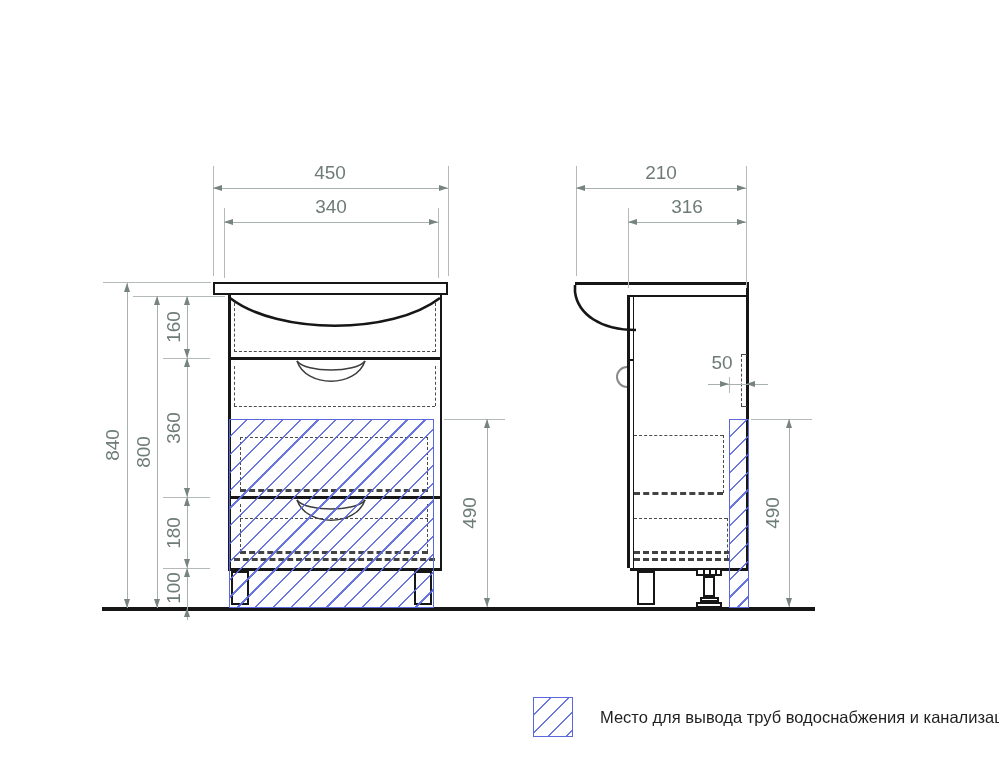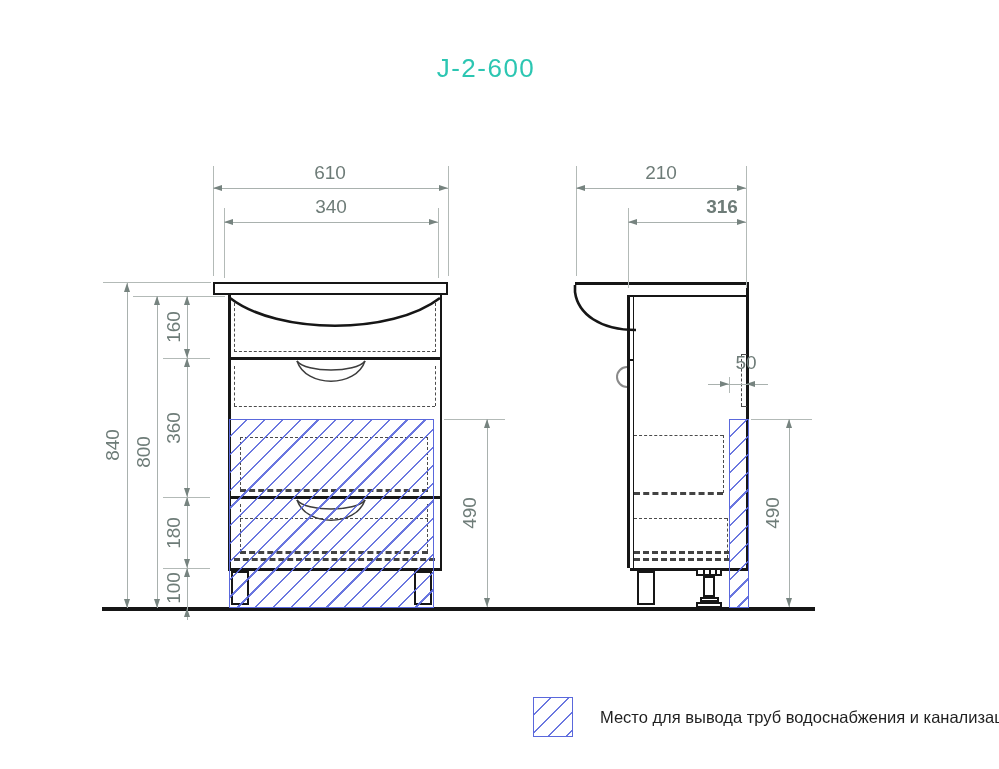--- a/index.html
+++ b/index.html
@@ -33,21 +33,20 @@
   #title{position:absolute;left:386px;top:53px;width:200px;text-align:center;
          font-size:26px;letter-spacing:1.5px;color:#2cc6b2;}
   #legend-label{position:absolute;left:600px;top:708px;font-size:16.5px;color:#1f1f1f;white-space:nowrap;}
   svg{position:absolute;left:0;top:0;}
 </style>
 </head>
 <body>
 
 <div id="canvas">
 
-  <div id="title">J-2-600</div>
 
   <div>
     <div class="box" style="left:213px;top:282px;width:235px;height:13px;"></div>
     <div class="ln" style="left:228px;top:295px;width:2.5px;height:276px;"></div>
     <div class="ln" style="left:439.5px;top:295px;width:2.5px;height:276px;"></div>
     <div class="ln" style="left:228px;top:568px;width:214px;height:3px;"></div>
     <div class="ln" style="left:228px;top:357px;width:214px;height:3px;"></div>
     <div class="ln" style="left:228px;top:496px;width:214px;height:3px;"></div>
 
     <div class="dv" style="left:233.5px;top:303px;height:49px;"></div>
@@ -118,41 +117,41 @@
   <div class="hatch" style="left:229px;top:419px;width:205px;height:189px;"></div>
   <div class="hatch" style="left:729px;top:419px;width:20px;height:189px;"></div>
 
   <div>
 
     <div class="ext" style="left:212.5px;top:166px;width:1px;height:110px;"></div>
     <div class="ext" style="left:447.5px;top:166px;width:1px;height:110px;"></div>
     <div class="dimln" style="left:213px;top:188px;width:235px;height:1px;"></div>
     <div class="arr left" style="left:213px;top:185px;"></div>
     <div class="arr right" style="left:439px;top:185px;"></div>
-    <div class="htext" style="left:290px;top:162px;">610</div>
+    <div class="htext" style="left:290px;top:162px;">450</div>
 
     <div class="ext" style="left:223.5px;top:208px;width:1px;height:70px;"></div>
     <div class="ext" style="left:437.5px;top:208px;width:1px;height:70px;"></div>
     <div class="dimln" style="left:224px;top:222px;width:214px;height:1px;"></div>
     <div class="arr left" style="left:224px;top:219px;"></div>
     <div class="arr right" style="left:429px;top:219px;"></div>
     <div class="htext" style="left:291px;top:196px;">340</div>
 
     <div class="ext" style="left:575.5px;top:166px;width:1px;height:110px;"></div>
     <div class="ext" style="left:745.5px;top:166px;width:1px;height:122px;"></div>
     <div class="dimln" style="left:576px;top:188px;width:170px;height:1px;"></div>
     <div class="arr left" style="left:576px;top:185px;"></div>
     <div class="arr right" style="left:737px;top:185px;"></div>
     <div class="htext" style="left:621px;top:162px;">210</div>
 
     <div class="ext" style="left:627.5px;top:208px;width:1px;height:80px;"></div>
     <div class="dimln" style="left:628px;top:222px;width:118px;height:1px;"></div>
     <div class="arr left" style="left:628px;top:219px;"></div>
     <div class="arr right" style="left:737px;top:219px;"></div>
-    <div class="htext" style="left:682px;top:196px;font-weight:bold;">316</div>
+    <div class="htext" style="left:647px;top:196px;">316</div>
 
     <div class="ext" style="left:103px;top:282px;width:108px;height:1px;"></div>
     <div class="dimln" style="left:127px;top:283px;width:1px;height:325px;"></div>
     <div class="arr up" style="left:124px;top:283px;"></div>
     <div class="arr down" style="left:124px;top:599px;"></div>
     <div class="vtext" style="left:82px;top:435px;">840</div>
 
     <div class="ext" style="left:133px;top:295.5px;width:92px;height:1px;"></div>
     <div class="dimln" style="left:157px;top:296px;width:1px;height:312px;"></div>
     <div class="arr up" style="left:154px;top:296px;"></div>
@@ -185,21 +184,21 @@
     <div class="ext" style="left:751px;top:419px;width:61px;height:1px;"></div>
     <div class="dimln" style="left:789px;top:419px;width:1px;height:188px;"></div>
     <div class="arr up" style="left:786px;top:419px;"></div>
     <div class="arr down" style="left:786px;top:598px;"></div>
     <div class="vtext" style="left:742px;top:503px;">490</div>
 
     <div class="ext" style="left:728.5px;top:377px;width:1px;height:16px;"></div>
     <div class="dimln" style="left:708px;top:384px;width:60px;height:1px;"></div>
     <div class="arr right" style="left:720px;top:381px;"></div>
     <div class="arr left" style="left:746px;top:381px;"></div>
-    <div class="stext" style="left:724px;top:352px;text-align:center;">50</div>
+    <div class="stext" style="left:700px;top:352px;text-align:center;">50</div>
   </div>
 
   <div>
     <div class="hatch" style="left:533px;top:697px;width:40px;height:40px;"></div>
     <div id="legend-label">Место для вывода труб водоснабжения и канализации</div>
   </div>
 
 </div>
 
 </body></html>

